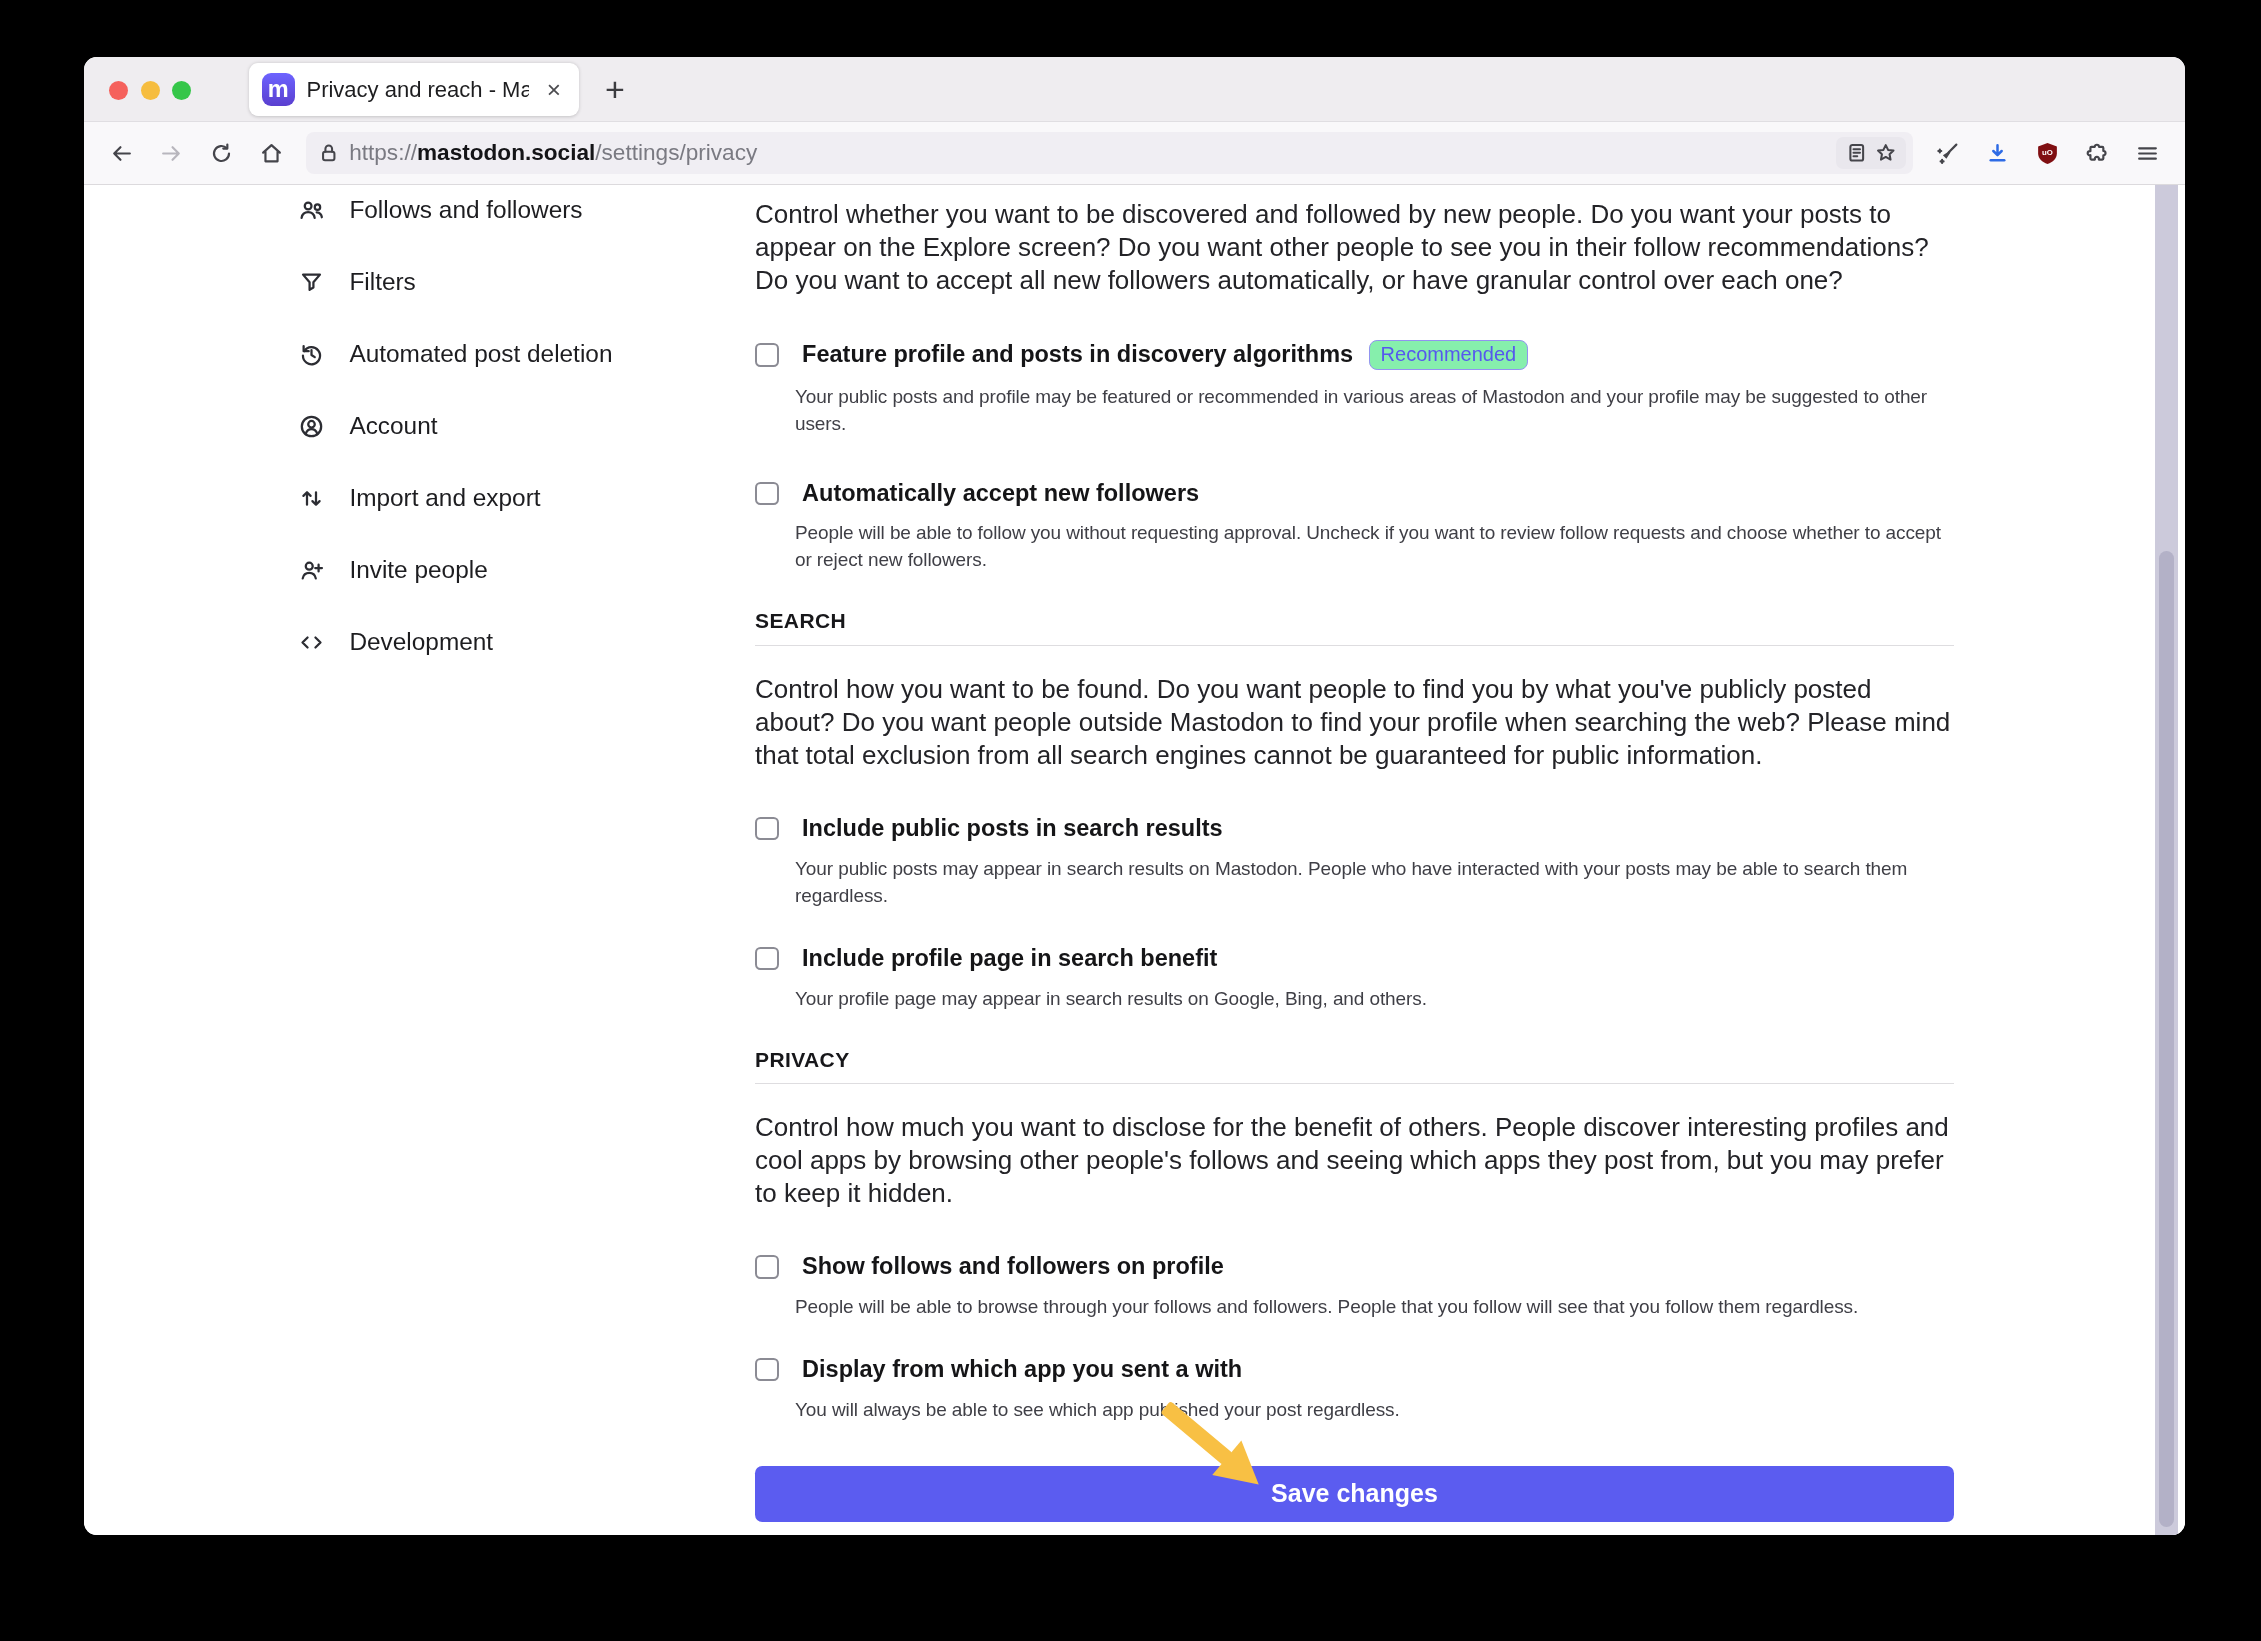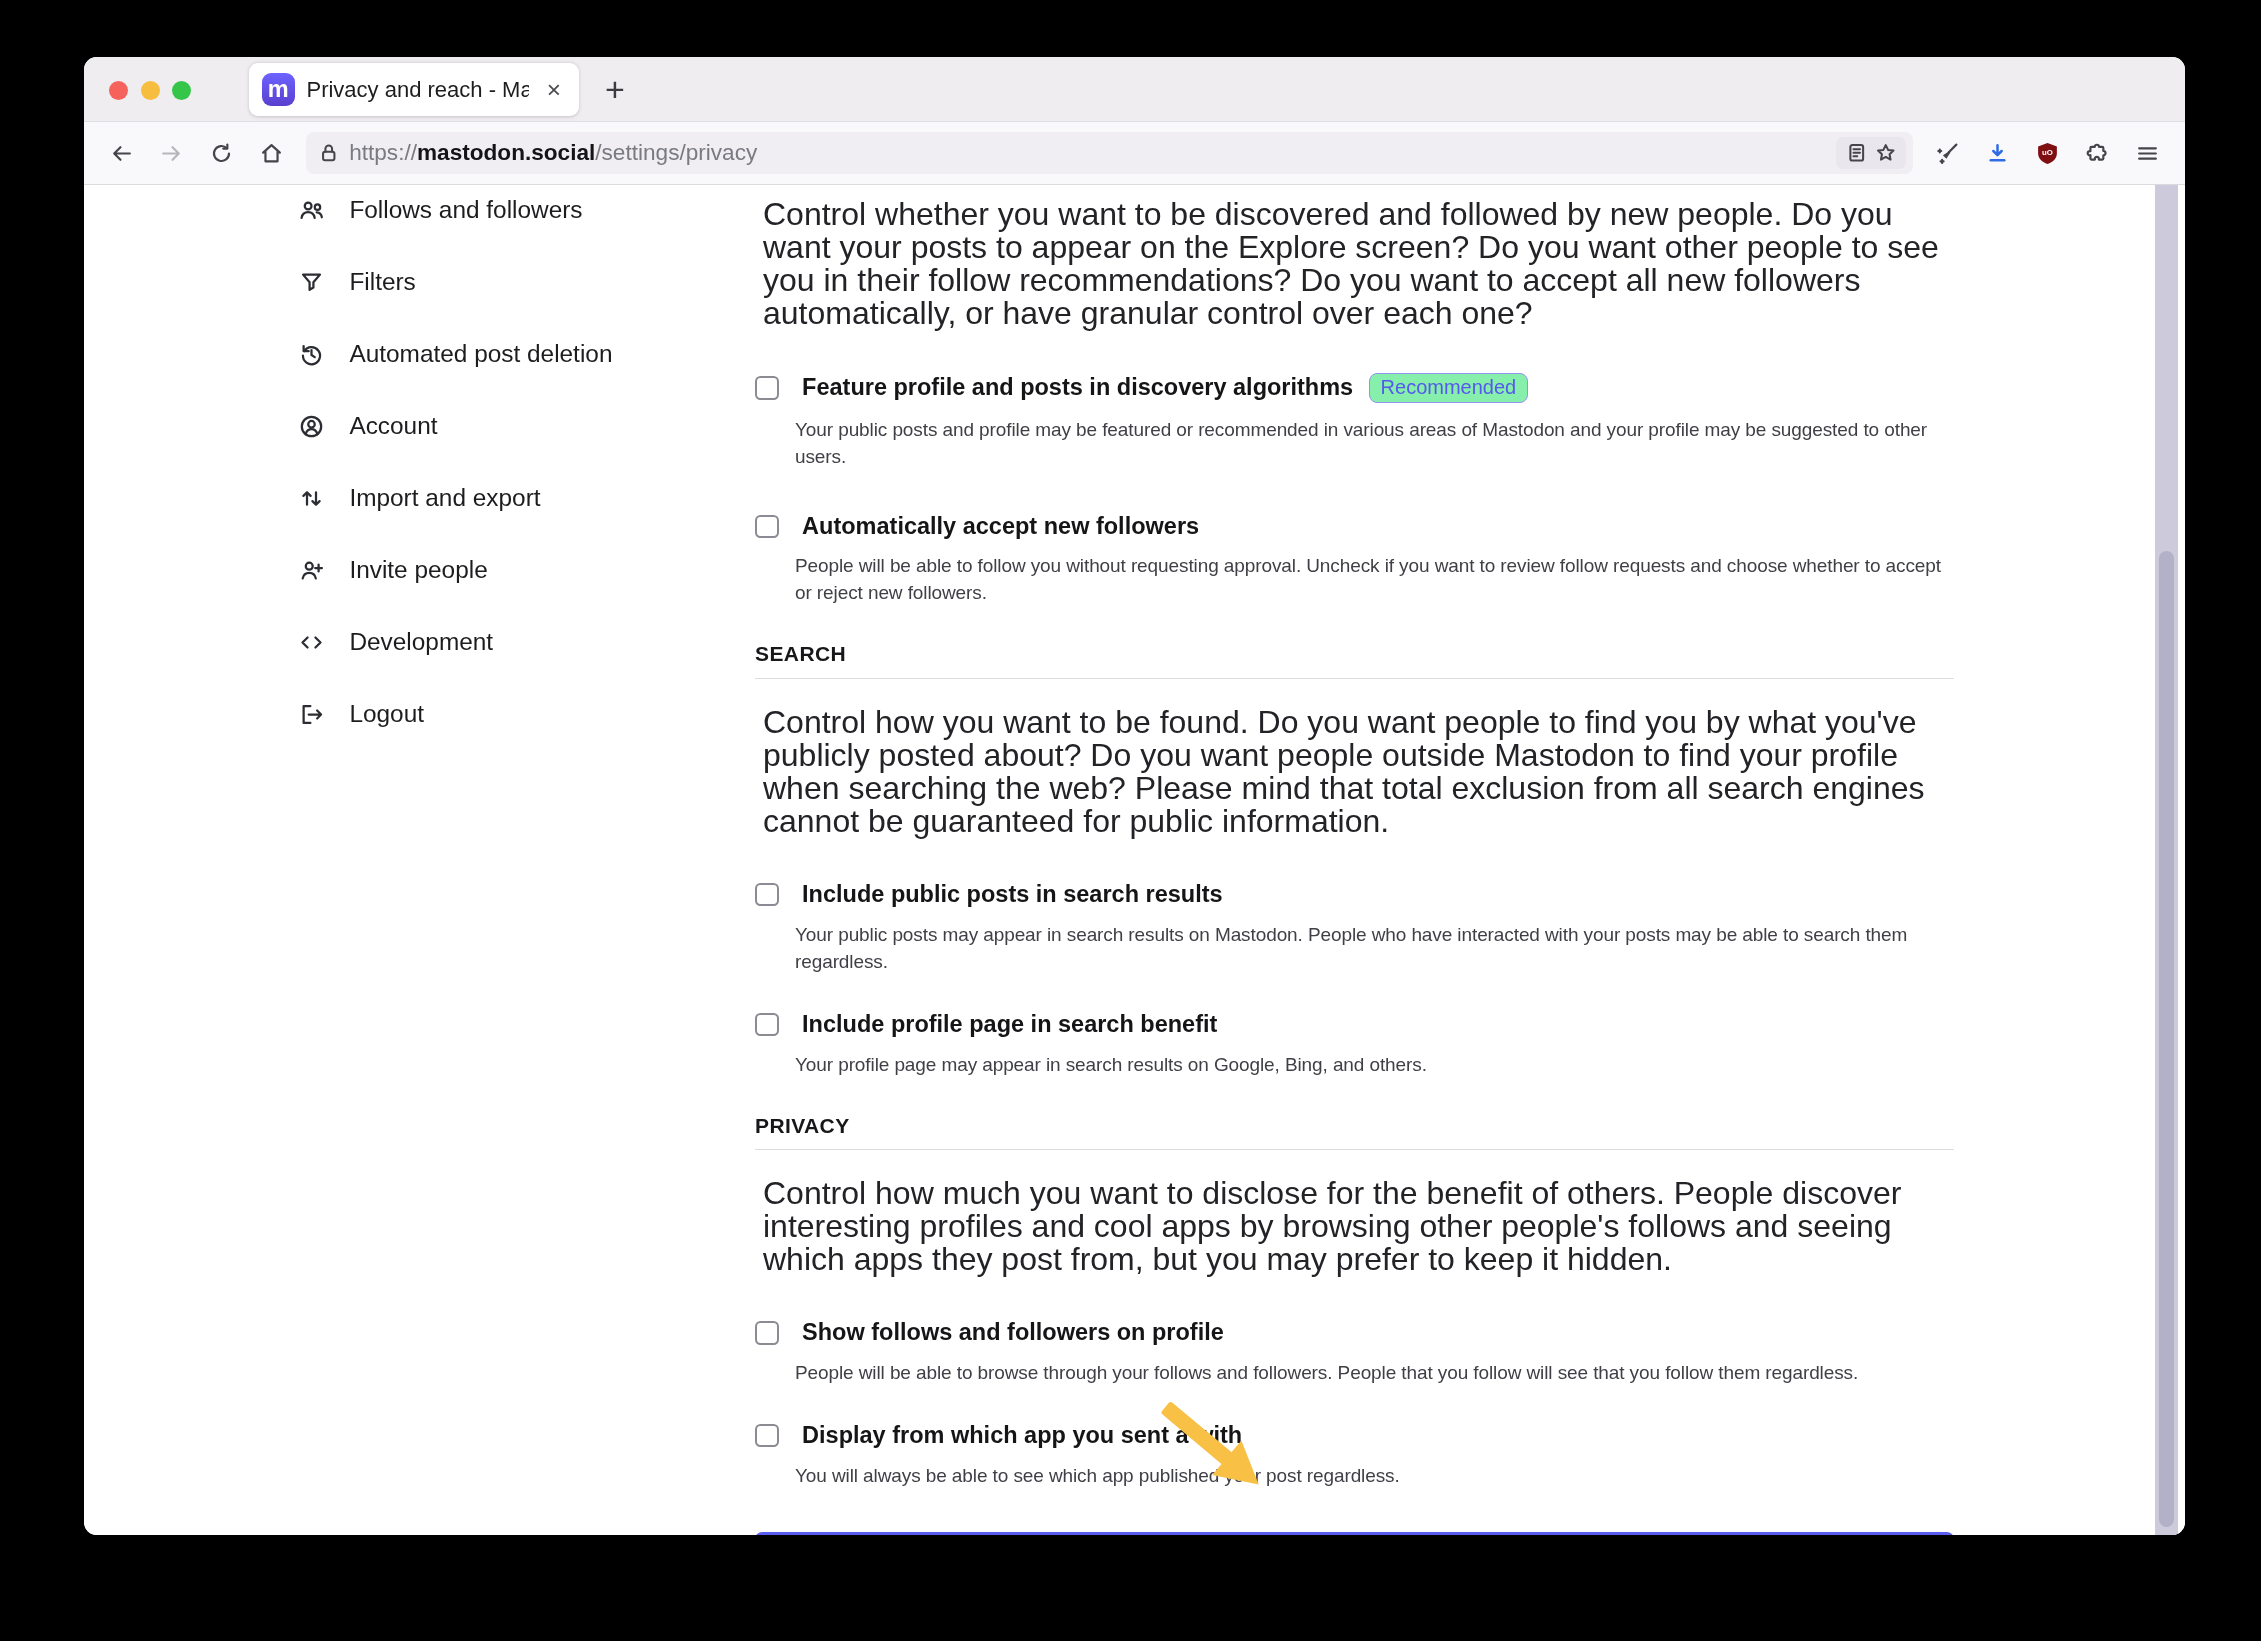--- a/index.html
+++ b/index.html
@@ -43,21 +43,21 @@
   
   .content { flex:1; background:#fff; display:flex; position:relative; overflow:hidden; }
 
   .sidebar { width:587px; flex:none; padding-left:214px; margin-top:-11px; }
   .nav-item { height:72px; display:flex; align-items:center; gap:24.4px; cursor:pointer; }
   .nav-item svg { width:27px; height:27px; flex:none; }
   .nav-item .nstroke { fill:none; stroke:#2c2d33; stroke-width:2; stroke-linecap:round; stroke-linejoin:round; }
   .nav-label { font-size:24.4px; color:#1d1d20; }
 
   .main { width:1199px; margin-left:84px; padding-top:12.7px; }
-  .lede { font-size:32px; line-height:33px; color:#232327;margin-left:8px; }
+  .lede { font-size:26px; line-height:33px; color:#232327; }
   .lede.after-hr { margin-top:27px; }
 
   .section-h { margin-top:36px; font-size:21px; font-weight:700; color:#17171a; letter-spacing:0.4px; }
   .rule { border:none; border-top:0.9px solid #dedde0; margin-top:11.8px; }
 
   .field { margin-top:43px; }
   .field.tight { margin-top:36px; }
   .row { display:flex; align-items:center; gap:11.8px; }
   .checkbox { width:23.5px; height:23.5px; border:2.7px solid #8b8b94; border-radius:5.4px; background:#fff; flex:none; margin-right:11.8px; }
   .lab { font-size:23.5px; font-weight:700; color:#151517; }
@@ -213,27 +213,20 @@
           <path class="nstroke" d="M18.3 6.8v6M15.3 9.8h6"></path>
         </svg>
         <span class="nav-label">Invite people</span>
       </div>
       <div class="nav-item">
         <svg viewBox="0 0 24 24">
           <path class="nstroke" d="M8.5 7.5 4 12l4.5 4.5M15.5 7.5 20 12l-4.5 4.5"></path>
         </svg>
         <span class="nav-label">Development</span>
       </div>
-      <div class="nav-item">
-        <svg viewBox="0 0 24 24">
-          <path class="nstroke" d="M11 4.5H5v15h6"></path>
-            <path class="nstroke" d="M9.5 12h11M17 8.5l3.5 3.5L17 15.5"></path>
-        </svg>
-        <span class="nav-label">Logout</span>
-      </div>
     </div>
 
     <div class="main">
 
       <p class="lede">Control whether you want to be discovered and followed by new people. Do you want your posts to appear on the Explore screen? Do you want other people to see you in their follow recommendations? Do you want to accept all new followers automatically, or have granular control over each one?</p>
 
       <div class="field">
         <div class="row">
           <span class="checkbox"></span>
           <span class="lab">Feature profile and posts in discovery algorithms</span>

